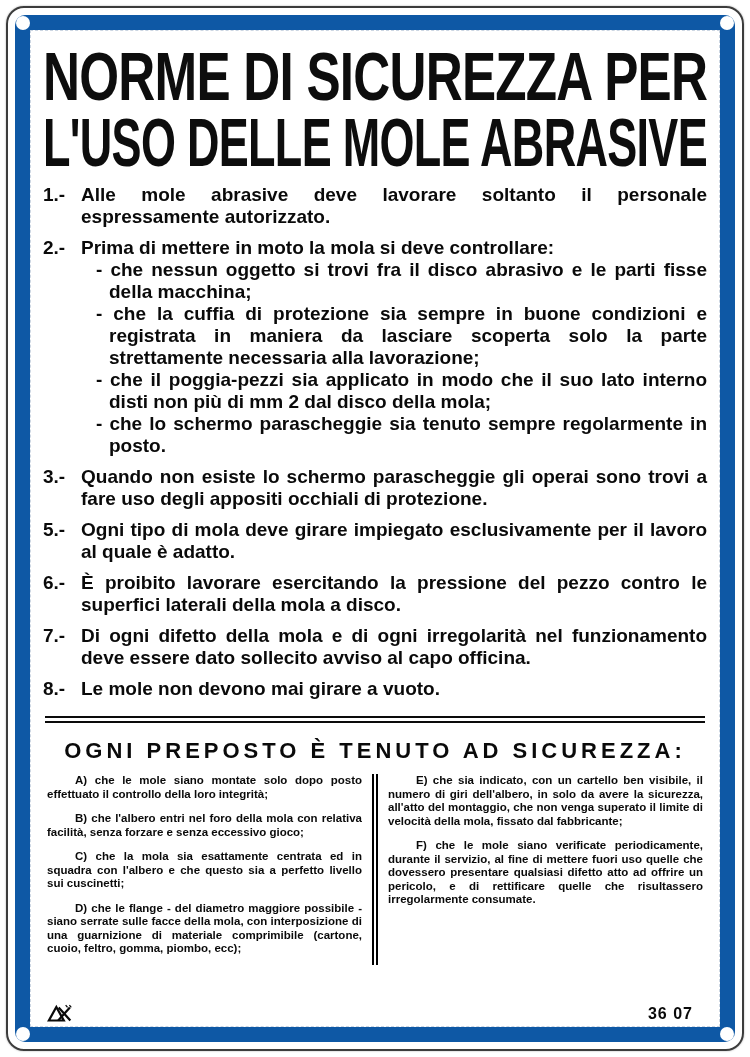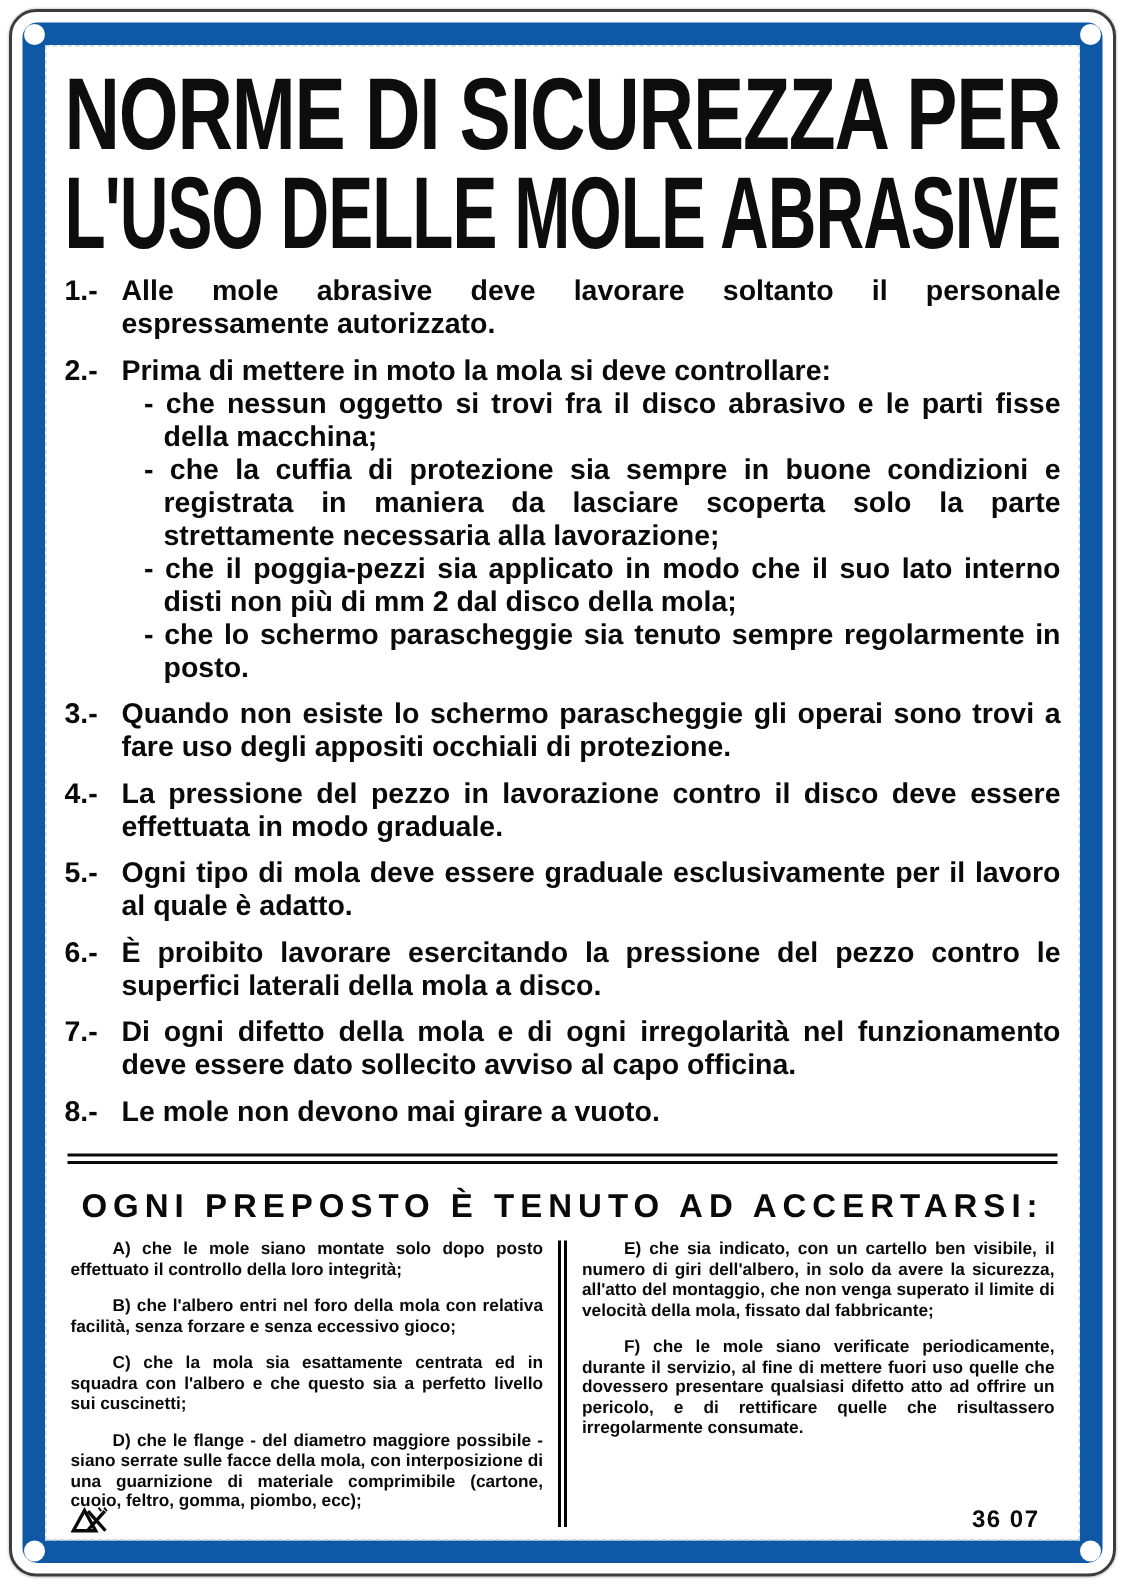--- a/index.html
+++ b/index.html
@@ -89,30 +89,29 @@
   <div class="content">
     <div class="title">
       <div class="title-line-wrap"><span class="title-line fitline" style="transform: scaleX(0.752834);">NORME DI SICUREZZA PER</span></div>
       <div class="title-line-wrap"><span class="title-line fitline" style="transform: scaleX(0.660697);">L'USO DELLE MOLE ABRASIVE</span></div>
     </div>
 
     <div class="rules">
         <div class="rule"><span class="num">1.-</span><span>Alle mole abrasive deve lavorare soltanto il personale espressamente autorizzato.</span></div>
         <div class="rule"><span class="num">2.-</span><span>Prima di mettere in moto la mola si deve controllare:</span><div class="sub">- che nessun oggetto si trovi fra il disco abrasivo e le parti fisse della macchina;</div><div class="sub">- che la cuffia di protezione sia sempre in buone condizioni e registrata in maniera da lasciare scoperta solo la parte strettamente necessaria alla lavorazione;</div><div class="sub">- che il poggia-pezzi sia applicato in modo che il suo lato interno disti non più di mm 2 dal disco della mola;</div><div class="sub">- che lo schermo parascheggie sia tenuto sempre regolarmente in posto.</div></div>
         <div class="rule"><span class="num">3.-</span><span>Quando non esiste lo schermo parascheggie gli operai sono trovi a fare uso degli appositi occhiali di protezione.</span></div>
-        <div class="rule"><span class="num">4.-</span><span>La pressione del pezzo in lavorazione contro il disco deve essere effettuata in modo graduale.</span></div>
-        <div class="rule"><span class="num">5.-</span><span>Ogni tipo di mola deve essere graduale esclusivamente per il lavoro al quale è adatto.</span></div>
+        <div class="rule"><span class="num">5.-</span><span>Ogni tipo di mola deve girare impiegato esclusivamente per il lavoro al quale è adatto.</span></div>
         <div class="rule"><span class="num">6.-</span><span>È proibito lavorare esercitando la pressione del pezzo contro le superfici laterali della mola a disco.</span></div>
         <div class="rule"><span class="num">7.-</span><span>Di ogni difetto della mola e di ogni irregolarità nel funzionamento deve essere dato sollecito avviso al capo officina.</span></div>
         <div class="rule"><span class="num">8.-</span><span>Le mole non devono mai girare a vuoto.</span></div>
       </div>
 
     <div class="sep"></div>
 
-    <div class="foreman">OGNI PREPOSTO È TENUTO AD ACCERTARSI:</div>
+    <div class="foreman">OGNI PREPOSTO È TENUTO AD SICUREZZA:</div>
 
     <div class="cols">
       <div class="col left">
           <p>A) che le mole siano montate solo dopo posto effettuato il controllo della loro integrità;</p>
           <p>B) che l'albero entri nel foro della mola con relativa facilità, senza forzare e senza eccessivo gioco;</p>
           <p>C) che la mola sia esattamente centrata ed in squadra con l'albero e che questo sia a perfetto livello sui cuscinetti;</p>
           <p>D) che le flange - del diametro maggiore possibile - siano serrate sulle facce della mola, con interposizione di una guarnizione di materiale comprimibile (cartone, cuoio, feltro, gomma, piombo, ecc);</p>
         </div>
       <div class="divider"></div>
       <div class="col right">

